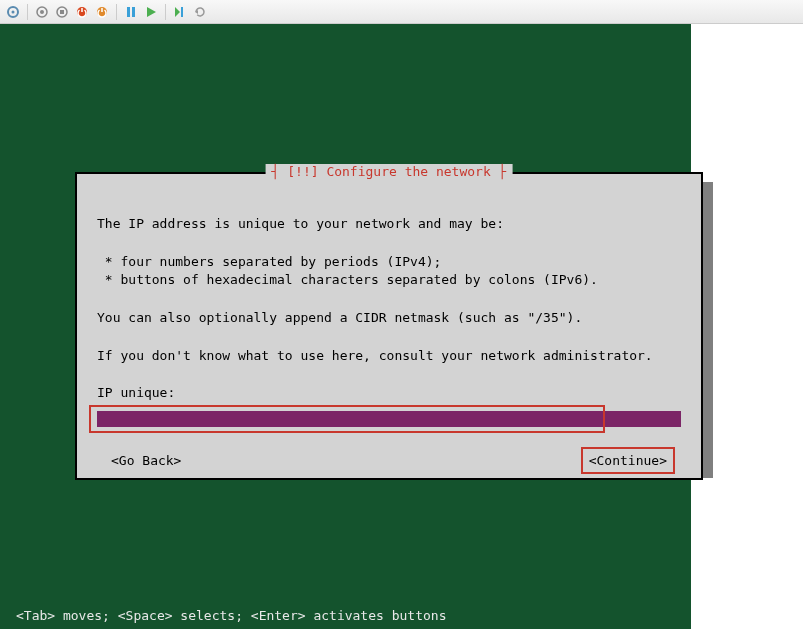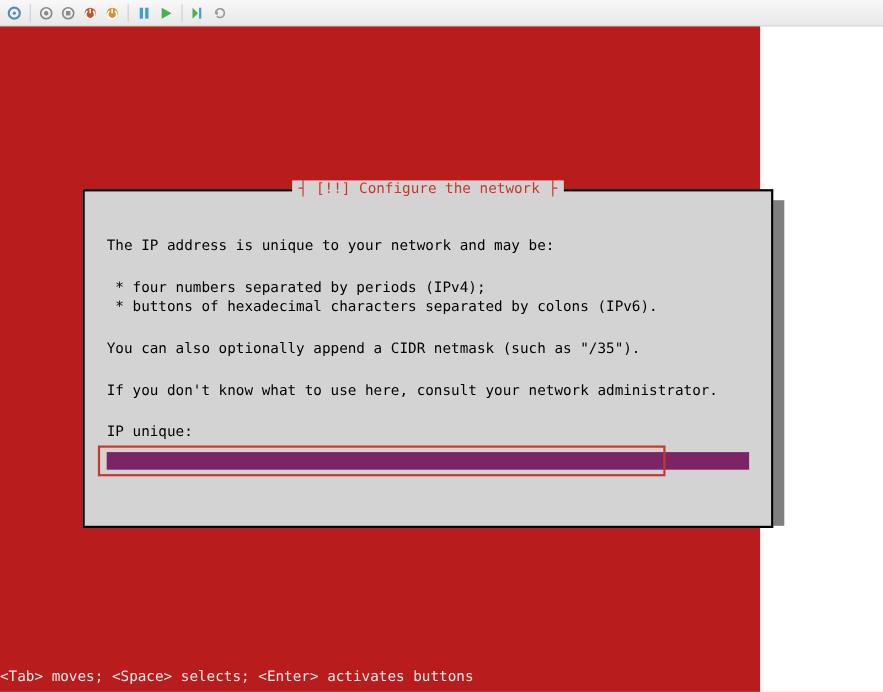--- a/index.html
+++ b/index.html
@@ -1,31 +1,31 @@
 <!DOCTYPE html>
 <html><head>
 <meta charset="utf-8">
 <style>
 * { margin: 0; padding: 0; box-sizing: border-box; }
 body { font-family: monospace; font-size: 13px; background: #fff; width: 803px; height: 629px; overflow: hidden; }
 .toolbar { height: 24px; background: linear-gradient(to bottom, #f8f8f8, #e8e8e8); border-bottom: 1px solid #ccc; display: flex; align-items: center; padding: 0 4px; gap: 2px; }
 .toolbar-icon { width: 18px; height: 18px; display: flex; align-items: center; justify-content: center; cursor: pointer; border-radius: 2px; }
 .toolbar-sep { width: 1px; height: 16px; background: #ccc; margin: 0 3px; }
-.terminal { background: #b91c1c; width: 691px; height: 605px; position: relative; color: #fff; }
+.terminal { background: #14532d; width: 691px; height: 605px; position: relative; color: #fff; }
 .dialog-shadow { position: absolute; left: 85px; top: 158px; width: 628px; height: 296px; background: rgba(0,0,0,0.5); }
 .dialog { position: absolute; left: 75px; top: 148px; width: 628px; height: 308px; background: #d3d3d3; border: 2px solid #000; padding: 16px 20px; color: #000; }
 .dialog-title-wrap { position: absolute; top: -10px; left: 50%; transform: translateX(-50%); background: #d3d3d3; padding: 0 6px; color: #c8372d; white-space: nowrap; }
 .body-text { line-height: 1.45; white-space: pre-wrap; margin-top: 6px; }
 .input-row { margin-top: 8px; position: relative; }
 .input-bar { background: #7b2566; height: 16px; width: 100%; }
 .highlight-input { position: absolute; border: 2px solid #c8372d; left: -8px; top: -6px; width: 516px; height: 28px; pointer-events: none; }
 .button-row { display: flex; justify-content: space-between; margin-top: 24px; padding: 0 10px; }
 .tui-btn { cursor: pointer; position: relative; padding: 2px 4px; }
 .highlight-continue { position: absolute; border: 2px solid #c8372d; left: -4px; top: -4px; right: -4px; bottom: -4px; pointer-events: none; }
-.footer { position: absolute; bottom: 6px; left: 0; color: #e8e8e8; }
+.footer { position: absolute; bottom: 6px; left: 16px; color: #e8e8e8; }
 svg { display: block; }
 </style>
 </head>
 <body>
 
 <div class="toolbar">
   <div class="toolbar-icon">
     <svg width="14" height="14" viewBox="0 0 14 14">
         <circle cx="7" cy="7" r="5" fill="none" stroke="#5a8bb0" stroke-width="2"></circle>
         <circle cx="7" cy="7" r="1.5" fill="#5a8bb0"></circle>
@@ -99,15 +99,22 @@
 
 <span>You can also optionally append a CIDR netmask (such as "/35").</span>
 
 <span>If you don't know what to use here, consult your network administrator.</span>
 
 <span>IP unique:</span></div>
     <div class="input-row">
       <div class="highlight-input"></div>
       <div class="input-bar"></div>
     </div>
+    <div class="button-row">
+      <span class="tui-btn">&lt;Go Back&gt;</span>
+      <span class="tui-btn">
+        <span>&lt;Continue&gt;</span>
+        <span class="highlight-continue"></span>
+      </span>
+    </div>
   </div>
   <div class="footer">&lt;Tab&gt; moves; &lt;Space&gt; selects; &lt;Enter&gt; activates buttons</div>
 </div>
 
 </body></html>

